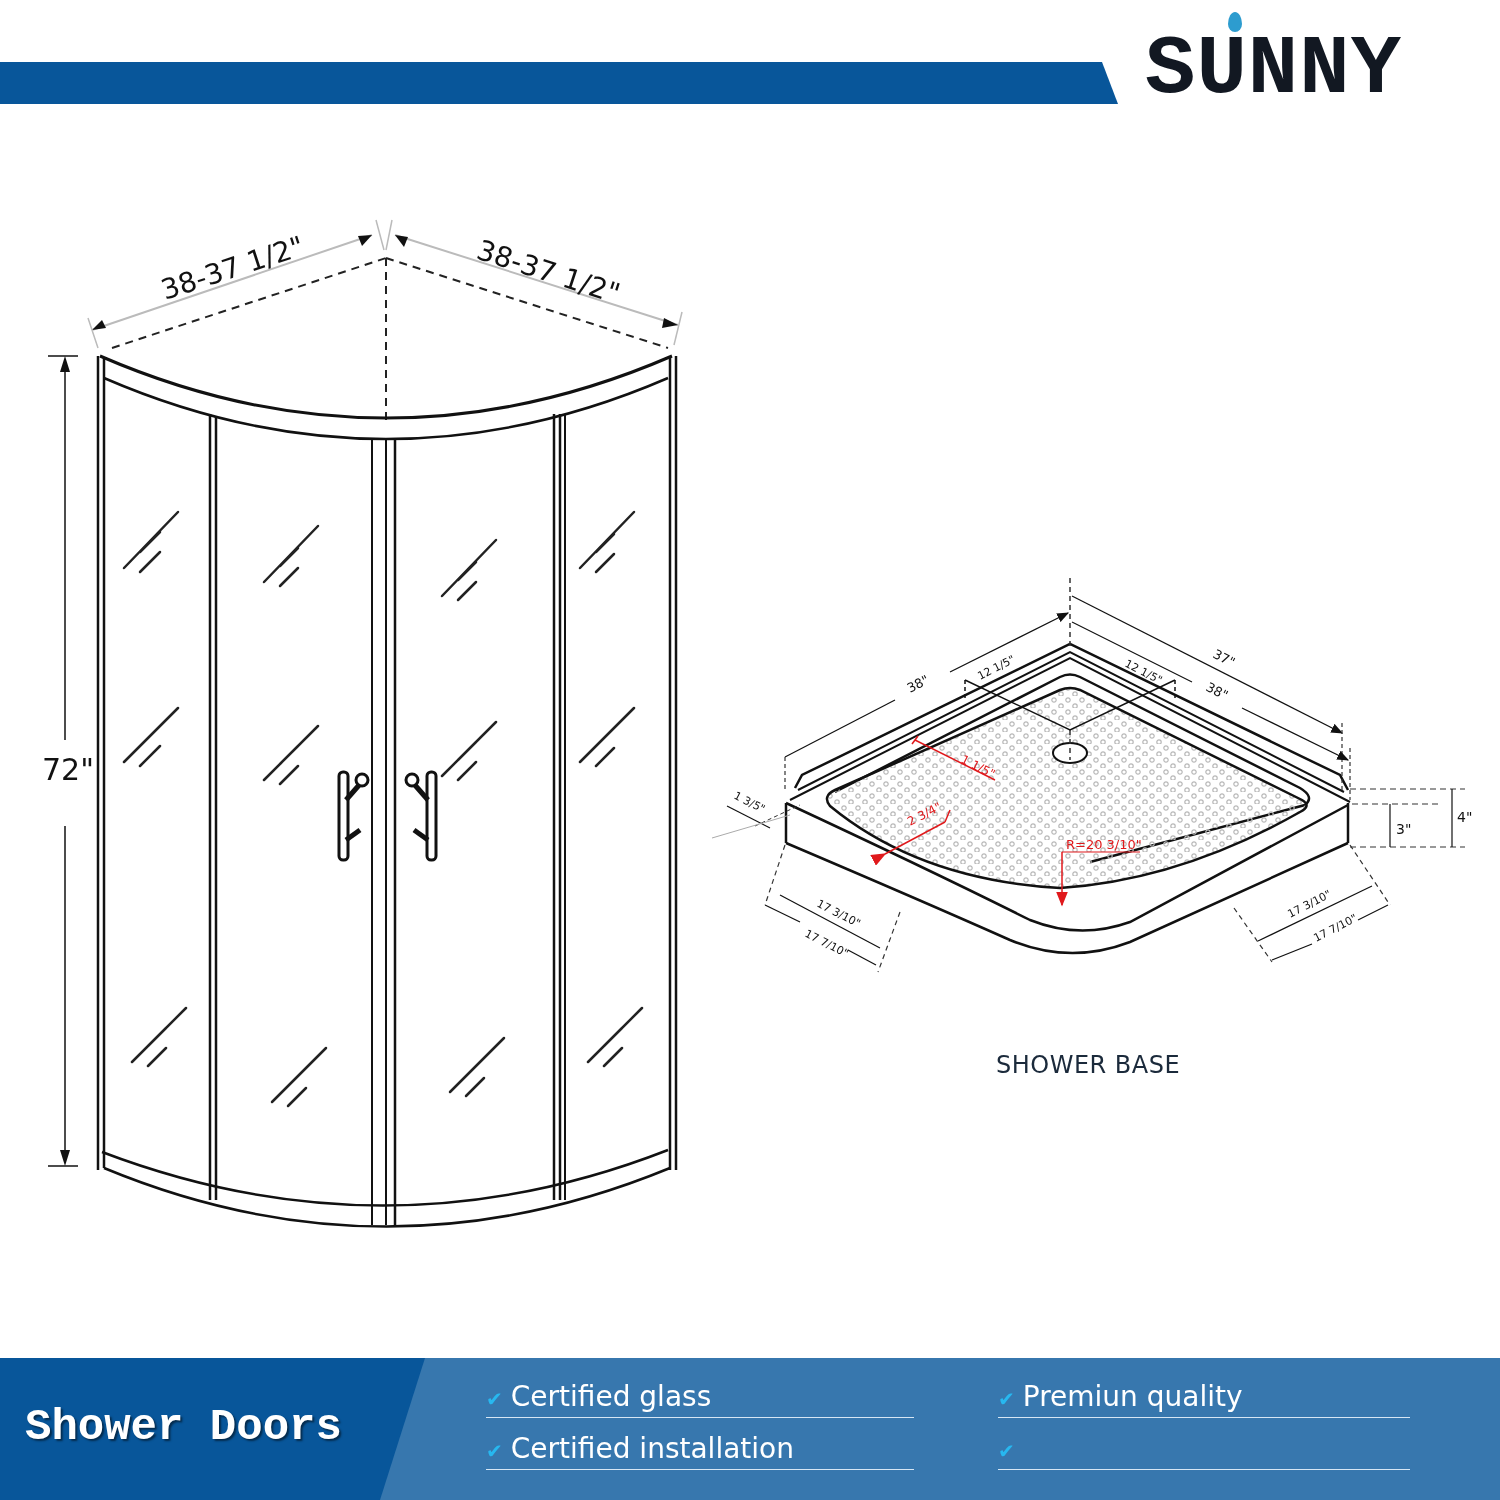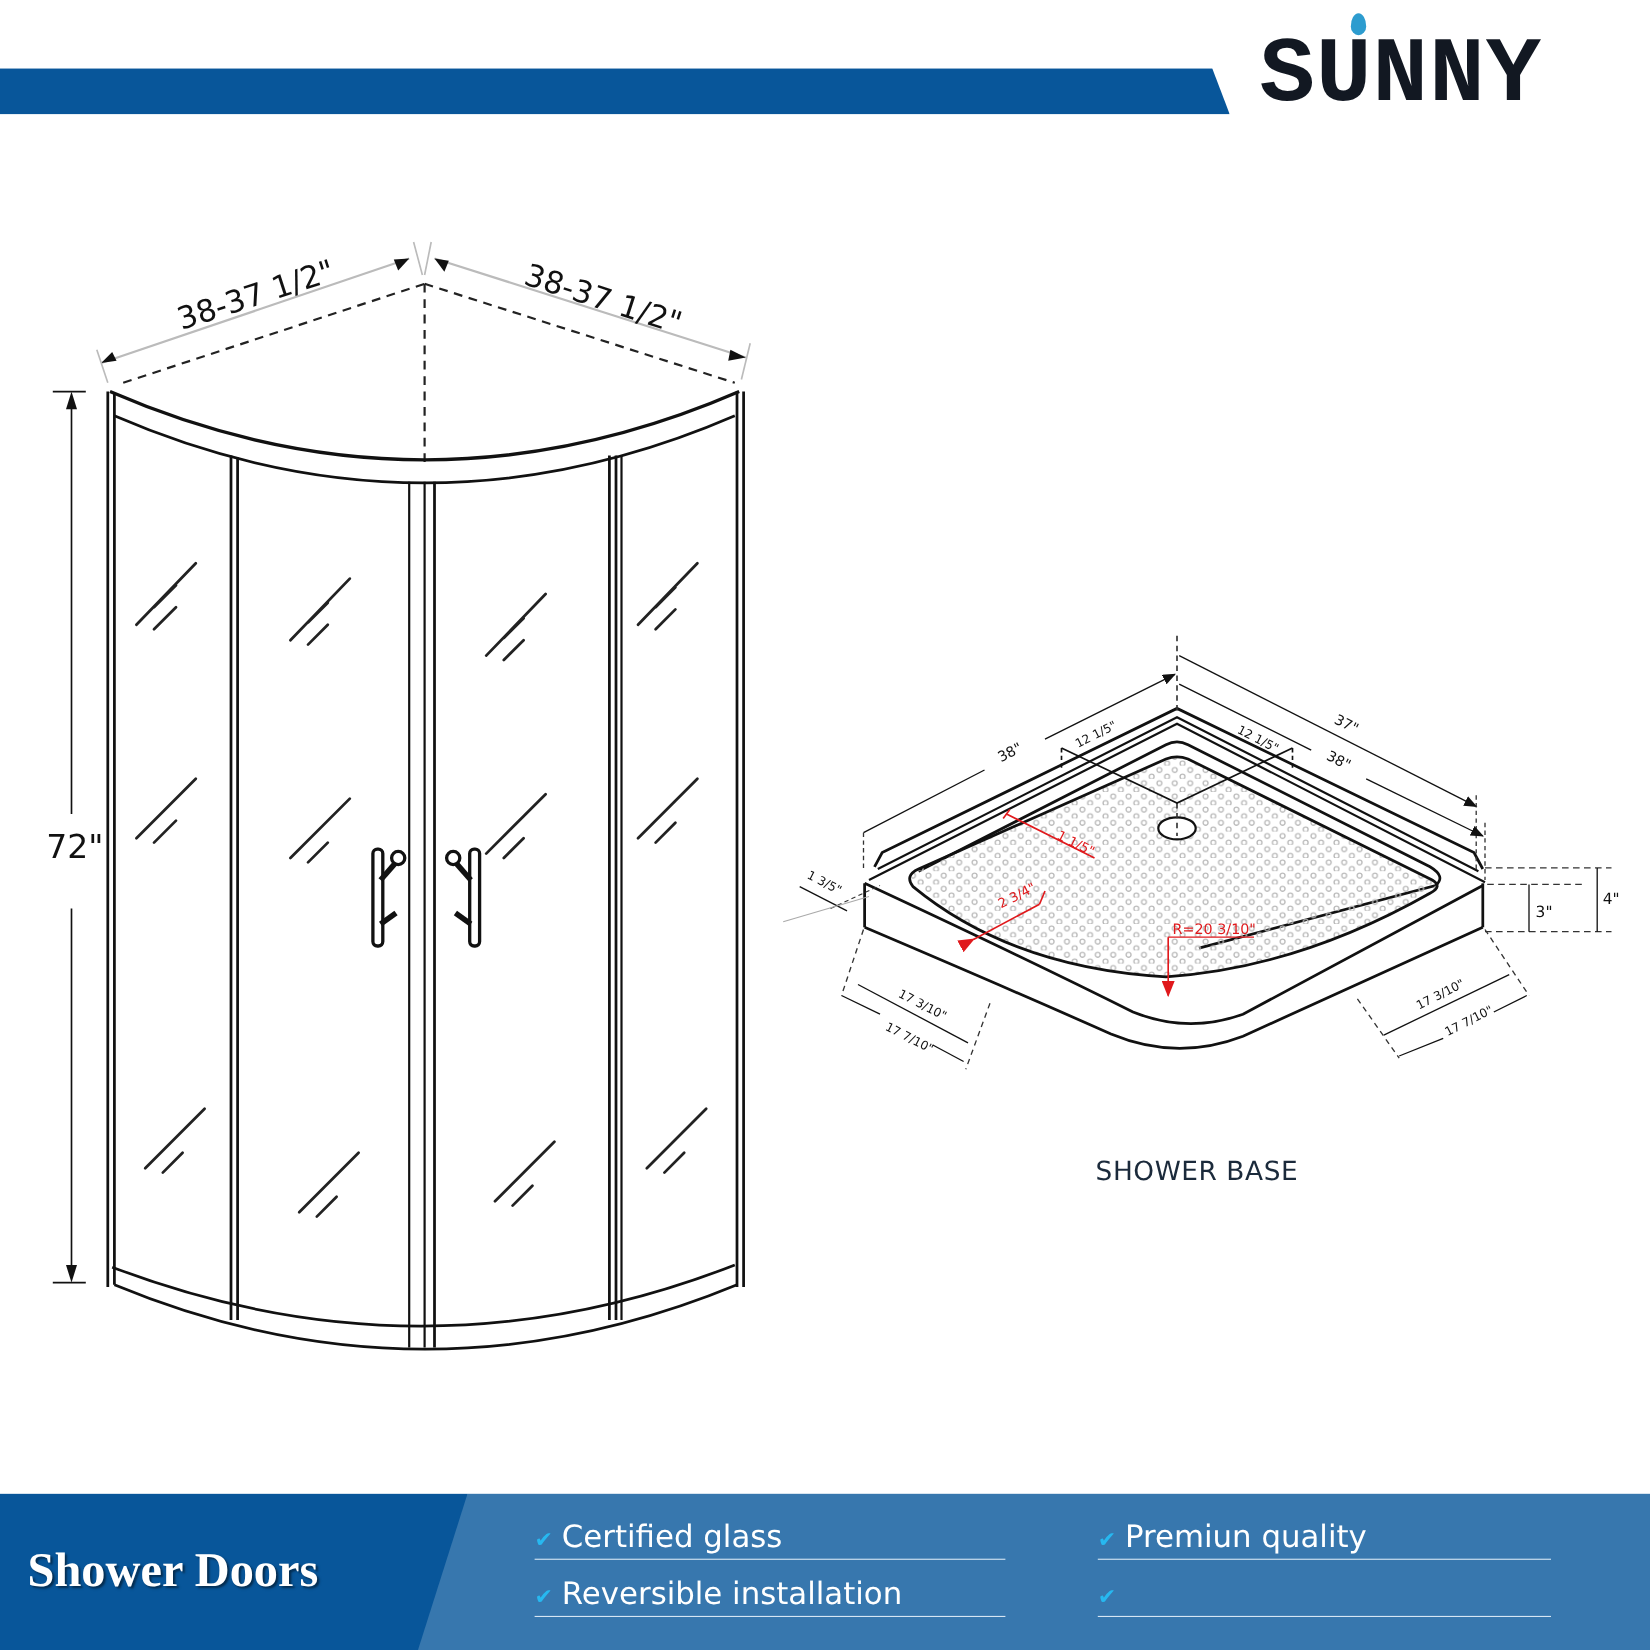--- a/index.html
+++ b/index.html
@@ -5,21 +5,21 @@
   html, body { margin:0; padding:0; }
   body { width:1500px; height:1500px; background:#ffffff; position:relative; overflow:hidden; font-family:"DejaVu Sans", sans-serif; }
   .top-band { position:absolute; left:0; top:62px; width:1118px; height:42px; background:#08569a; clip-path: polygon(0 0, 1102px 0, 1118px 42px, 0 42px); }
   .logo { position:absolute; left:1145px; top:28px; font-family:Liberation Mono, monospace; font-weight:bold; font-size:84px; color:#121822; letter-spacing:1px; line-height:84px; }
   .logo-drop { position:absolute; left:1228px; top:12px; width:14px; height:20px; background:#2d9ccf; border-radius:50% 50% 50% 50% / 40% 40% 60% 60%; transform:rotate(180deg); }
   svg.drawing { position:absolute; left:0; top:0; }
   .dim-text { font-family:"DejaVu Sans", sans-serif; fill:#111; }
   .caption { position:absolute; left:996px; top:1004px; font-family:"DejaVu Sans", sans-serif; font-size:24px; color:#1b2a3b; letter-spacing:0.5px;margin-top:47px; }
   .footer { position:absolute; left:0; top:1358px; width:1500px; height:142px; background:#3777ae; }
   .footer-left { position:absolute; left:0; top:0; width:425px; height:142px; background:#08569a; clip-path: polygon(0 0, 425px 0, 380px 142px, 0 142px); }
-  .footer-title { position:absolute; left:25px; top:44px; font-family:Liberation Serif, serif; font-weight:bold; font-size:44px; color:#ffffff; text-shadow:2px 2px 2px rgba(0,0,0,0.5); }
+  .footer-title { position:absolute; left:25px; top:44px; font-family:Liberation Mono, monospace; font-weight:bold; font-size:44px; color:#ffffff; text-shadow:2px 2px 2px rgba(0,0,0,0.5); }
   .feature { position:absolute; height:40px; border-bottom:1.5px solid #d6e6f4; color:#fff; font-family:"DejaVu Sans", sans-serif; font-size:28px; display:flex; align-items:flex-end; padding-bottom:4px; box-sizing:border-box; }
   .check { color:#27b8f0; font-size:20px; margin-right:8px; margin-bottom:2px; font-weight:bold; }
 </style>
 </head>
 <body>
 
 <div class="top-band"></div>
 <div class="logo-drop"></div>
 <div class="logo">SUNNY</div>
 
@@ -199,21 +199,21 @@
 <div class="footer">
   <div class="footer-left"></div>
   <div class="footer-title">Shower Doors</div>
 
   <div class="feature" style="left:486px; top:20px; width:428px;">
     <span class="check">✔</span>
     <span>Certified glass</span>
   </div>
   <div class="feature" style="left:486px; top:72px; width:428px;">
     <span class="check">✔</span>
-    <span>Reversible installation</span>
+    <span>Certified installation</span>
   </div>
   <div class="feature" style="left:998px; top:20px; width:412px;">
     <span class="check">✔</span>
     <span>Premiun quality</span>
   </div>
   <div class="feature" style="left:998px; top:72px; width:412px;">
     <span class="check">✔</span>
   </div>
 </div>
 

